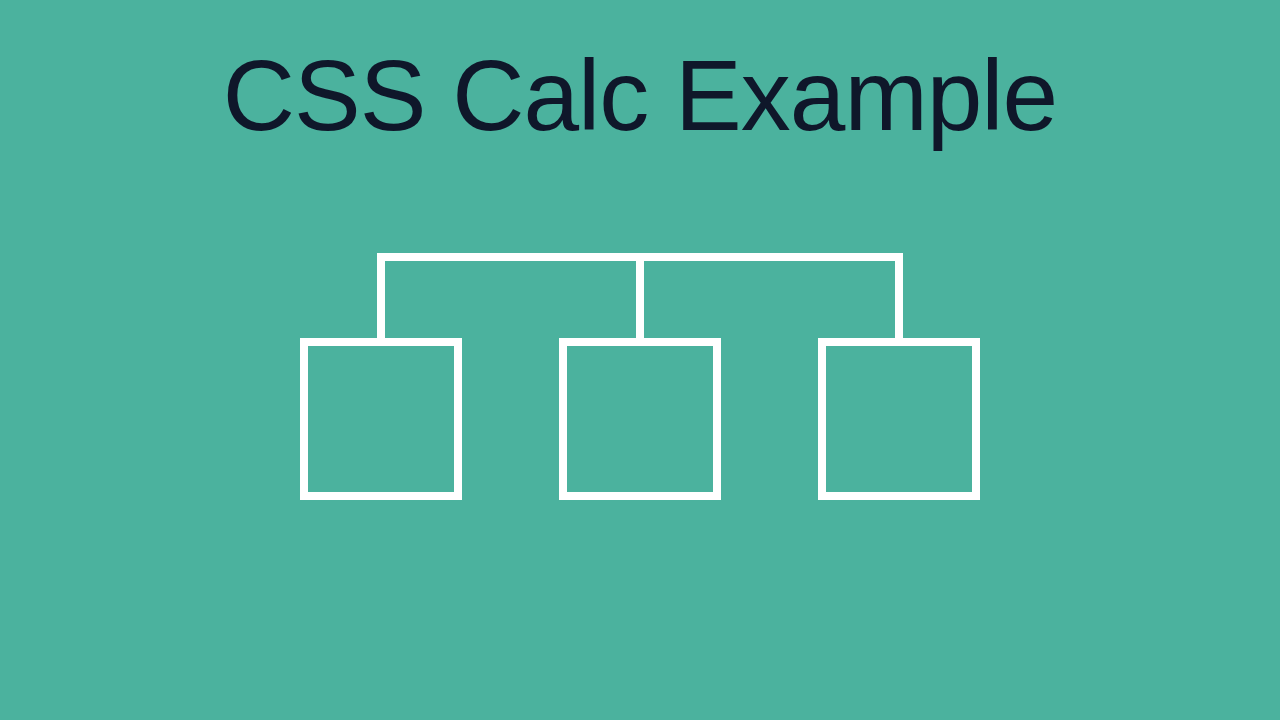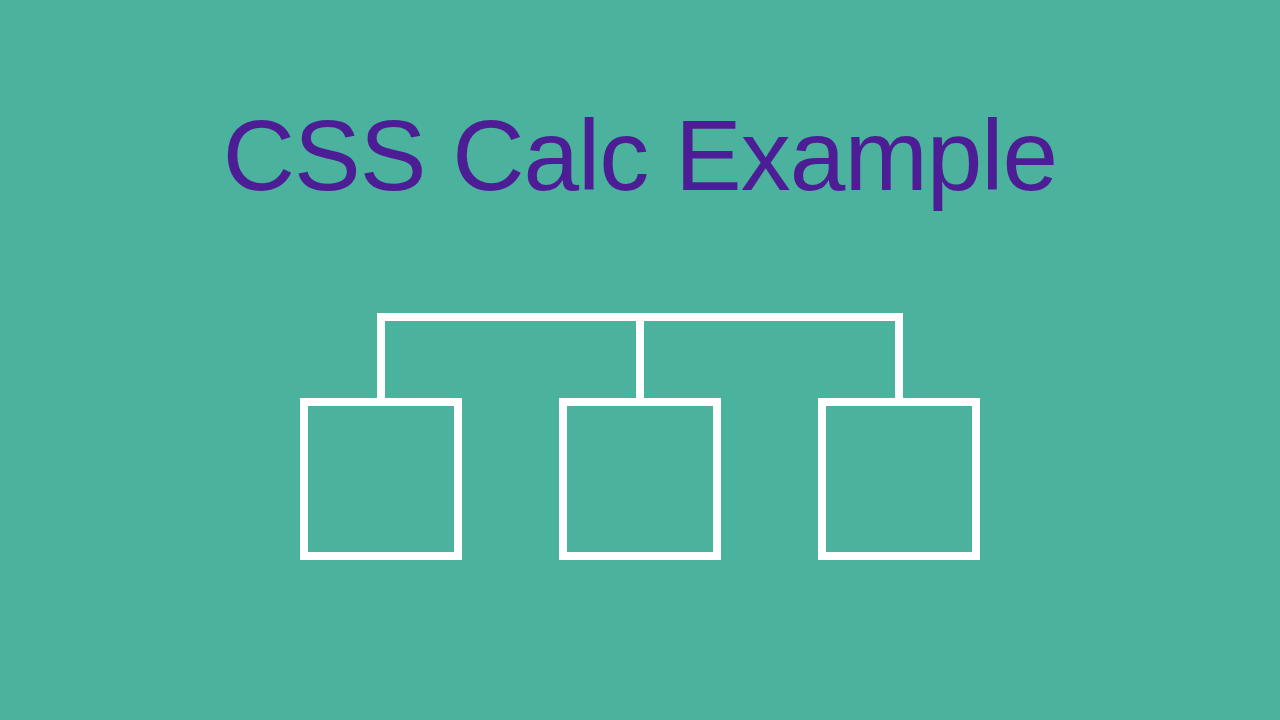--- a/index.html
+++ b/index.html
@@ -11,24 +11,24 @@
       width: 1280px;
       height: 720px;
       background-color: #4BB29E;
       font-family: -apple-system, BlinkMacSystemFont, "Segoe UI", Helvetica, Arial, sans-serif;
       display: flex;
       flex-direction: column;
       align-items: center;
       overflow: hidden;
     }
     .title {
-      color: #4c1d95;
+      color: #0f172a;
       font-size: 100px;
       font-weight: 500;
-      margin-top: 98px;
+      margin-top: 38px;
       letter-spacing: -1px;
     }
     .diagram {
       position: relative;
       margin-top: 100px;
       width: 680px;
       height: 300px;
     }
     .connector-horizontal {
       position: absolute;

